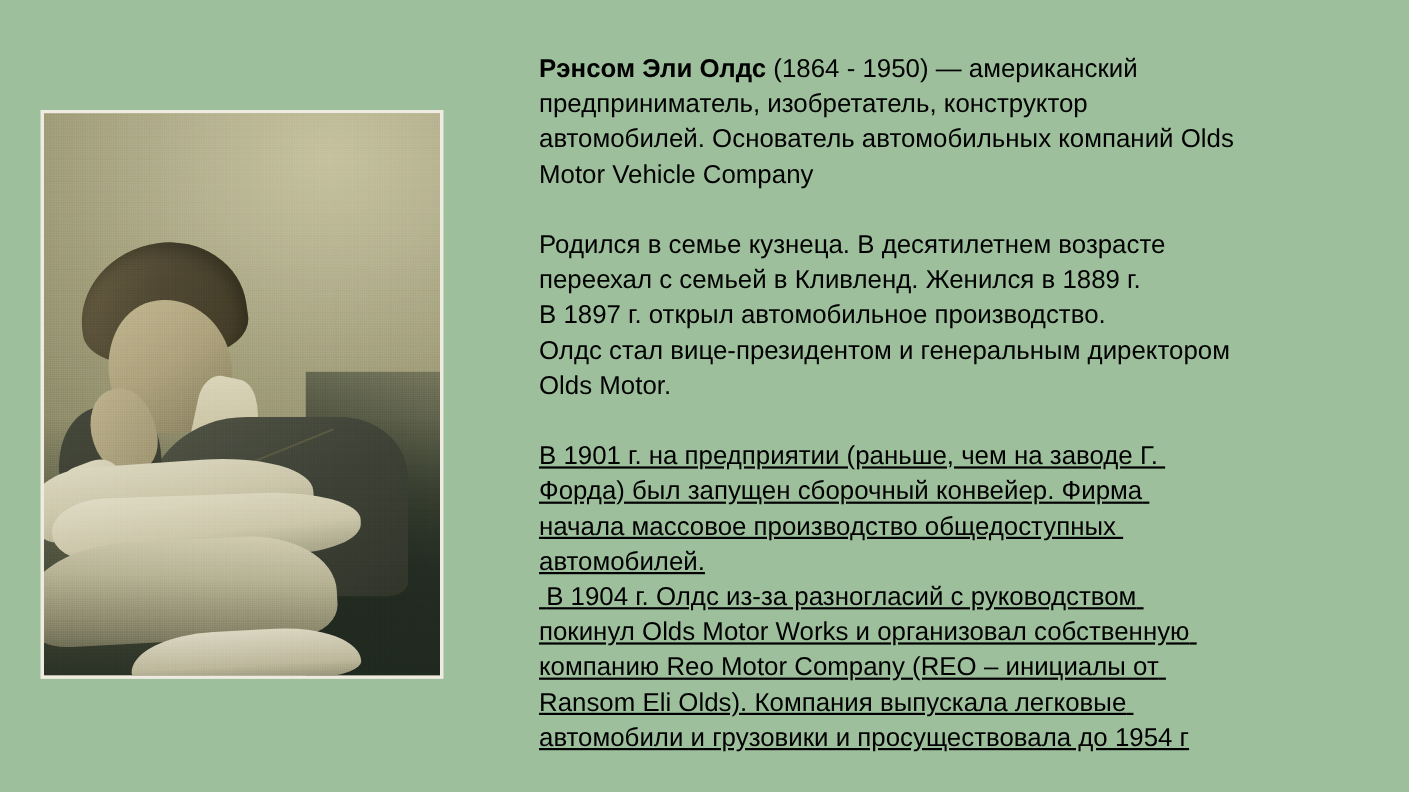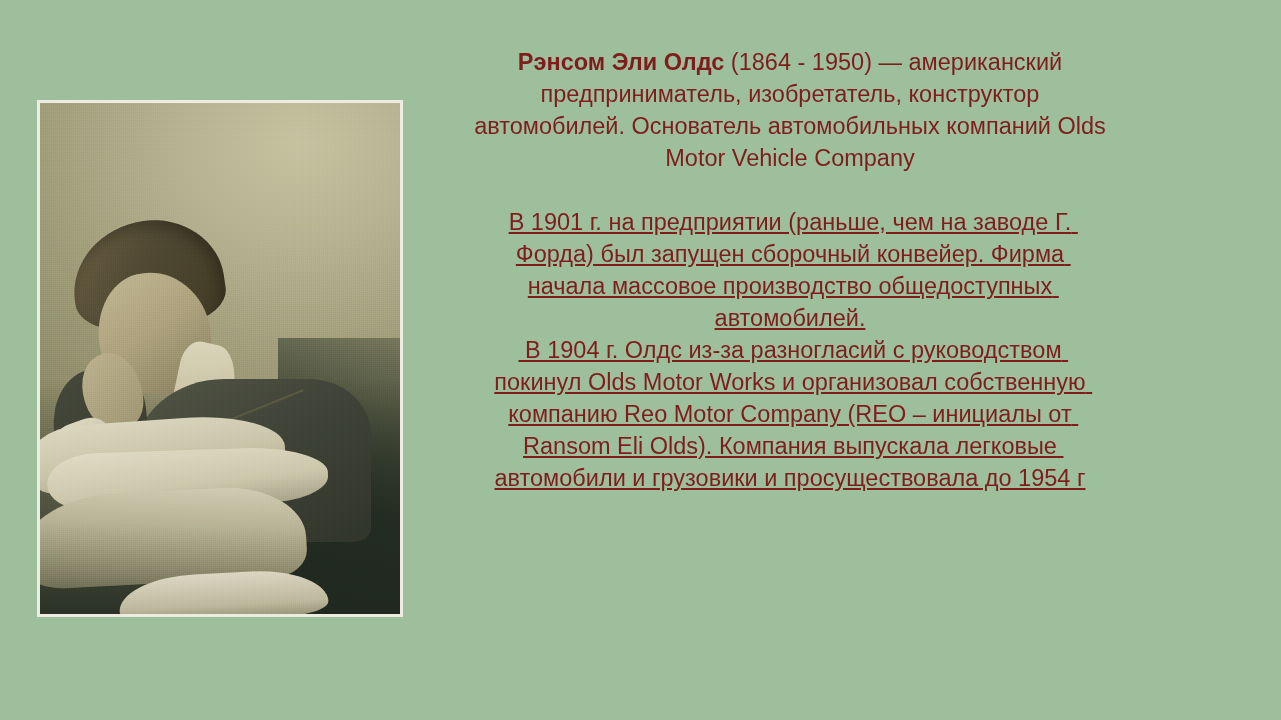--- a/index.html
+++ b/index.html
@@ -198,25 +198,24 @@
   .ph-tone {
     position: absolute;
     inset: 0;
     background: rgba(120, 112, 70, 0.16);
     pointer-events: none;
   }
 
   
   .text-col {
     position: absolute;
-    left: 474px;
+    left: 490px;
     top: 46px;
     width: 632px;
-    color: #7f1d1d;
-    text-align: center;
+    color: #000000;
   }
   .para {
     font-size: 23.5px;
     line-height: 32px;
     margin: 0 0 32px 0;
     letter-spacing: 0;
   }
   .para:last-child { margin-bottom: 0; text-decoration: underline; }
   .lead-name {
     font-weight: bold;
@@ -249,19 +248,22 @@
       <div class="ph-roll2"></div>
       <div class="ph-tone"></div>
       <div class="ph-grain"></div>
     </div>
   </div>
 
   <div class="text-col">
 
     <p class="para"><span class="lead-name">Рэнсом Эли Олдс</span><span> (1864 - 1950) —</span><span> американский предприниматель, изобретатель, конструктор автомобилей. Основатель автомобильных компаний Olds Motor Vehicle Company</span></p>
 
+    <p class="para nowrap-pre">Родился в семье кузнеца. В десятилетнем возрасте переехал с семьей в Кливленд. Женился в 1889 г.
+В 1897 г. открыл автомобильное производство.
+Олдс стал вице-президентом и генеральным директором Olds Motor.</p>
 
     <p class="para nowrap-pre">В 1901 г. на предприятии (раньше, чем на заводе Г. Форда) был запущен сборочный конвейер. Фирма начала массовое производство общедоступных автомобилей.
  В 1904 г. Олдс из-за разногласий с руководством покинул Olds Motor Works и организовал собственную компанию Reo Motor Company (REO – инициалы от Ransom Eli Olds). Компания выпускала легковые автомобили и грузовики и просуществовала до 1954 г</p>
 
   </div>
 
 </div>
 
 </body></html>

